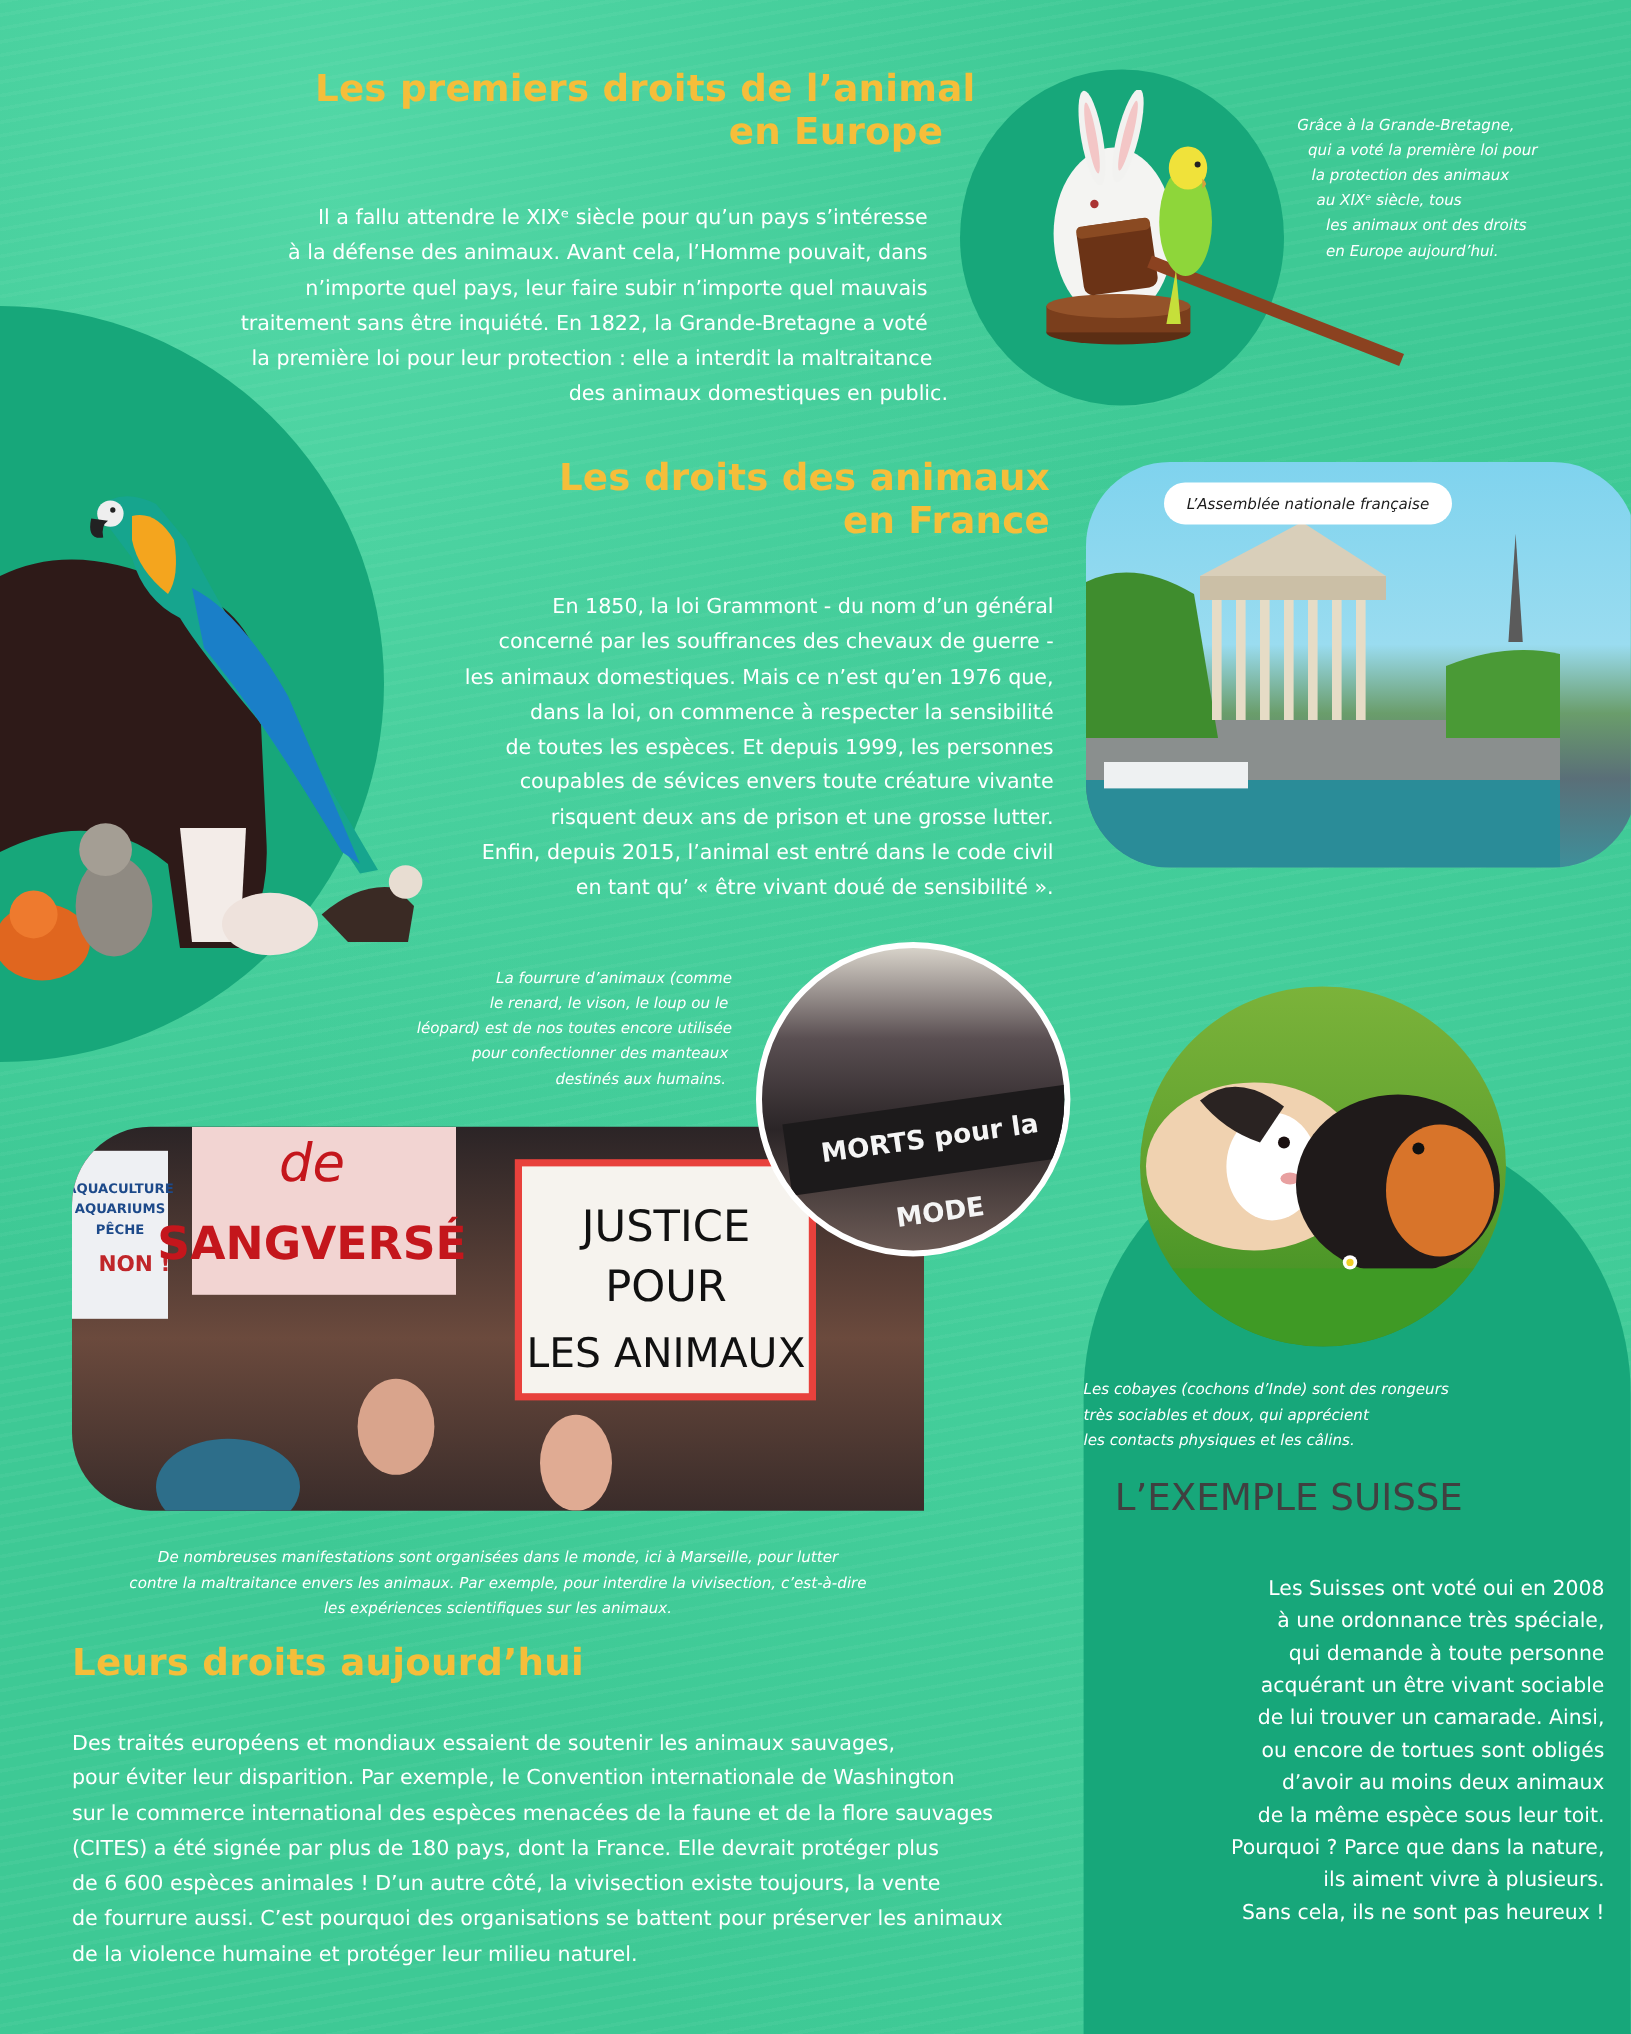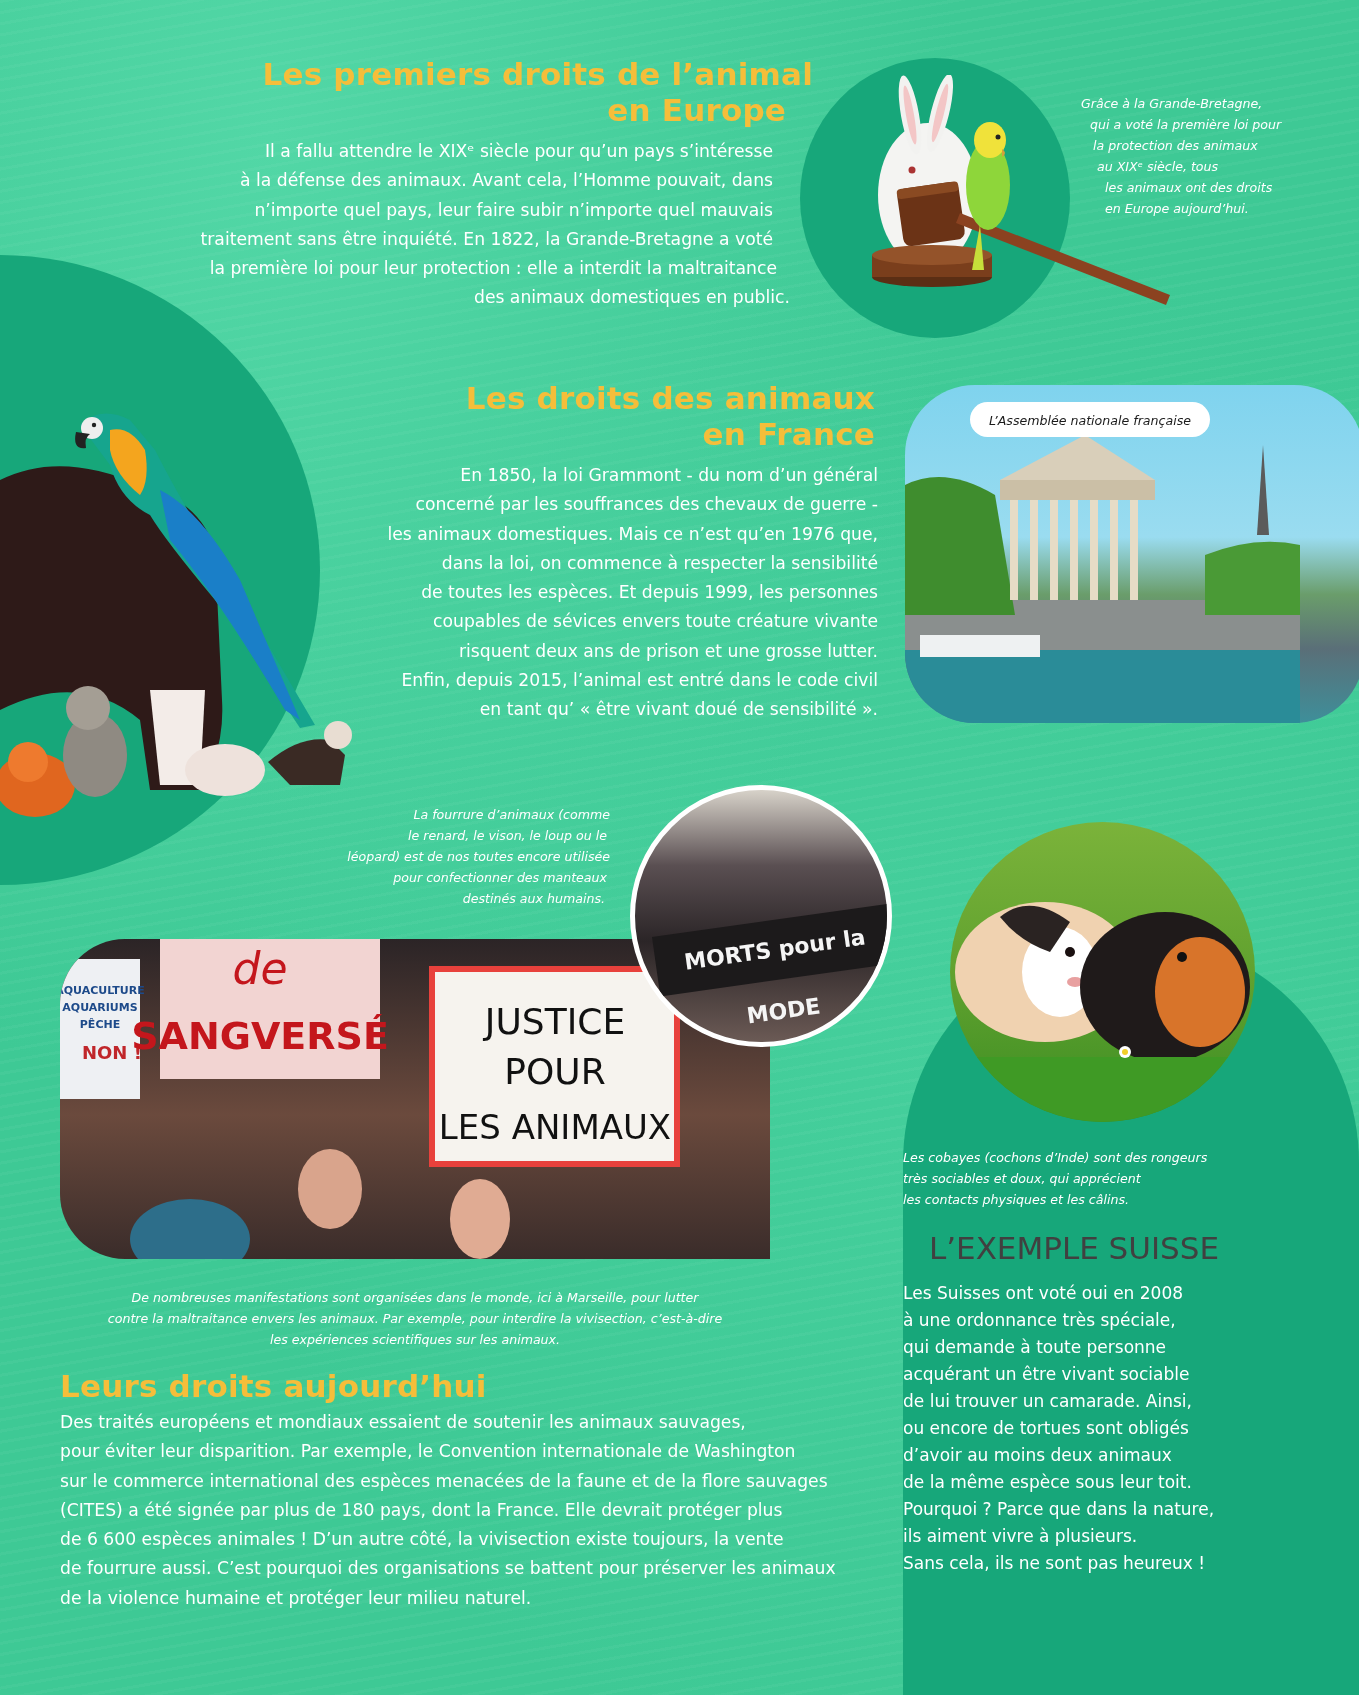--- a/index.html
+++ b/index.html
@@ -23,20 +23,21 @@
     line-height: 36px;
     text-align: right;
     letter-spacing: 0.2px;
   }
   .body-text {
     font-family: "DejaVu Sans", sans-serif;
     font-size: 17.2px;
     line-height: 29.3px;
     text-align: right;
     color: #ffffff;
+    margin-top: 31px;
   }
   .caption {
     font-family: "DejaVu Sans", sans-serif;
     font-style: italic;
     font-size: 12.6px;
     line-height: 21px;
     color: #ffffff;
     font-weight: 300;
   }
   .line { display: block; white-space: nowrap; }
@@ -246,21 +247,21 @@
 </div>
 
 <div class="abs caption" style="left:903px; top:1147px; width:456px; text-align:left;">
   <span class="line" style="padding-right:20px;">Les cobayes (cochons d’Inde) sont des rongeurs</span>
   <span class="line" style="padding-right:20px;">très sociables et doux, qui apprécient</span>
   <span class="line" style="padding-right:20px;">les contacts physiques et les câlins.</span>
 </div>
 
 <div class="abs" style="left:903px; top:1228px; width:364px; padding-right:22px; text-align:center; font-family:'DejaVu Sans', sans-serif; font-size:31px; line-height:40px; color:#404040;">L’EXEMPLE SUISSE</div>
 
-<div class="abs body-text" style="left:903px; top:1280px; width:456px; padding-right:22px; text-align:left; line-height:27px; font-size:17px;">
+<div class="abs body-text" style="left:903px; top:1280px; width:456px; padding-right:22px; text-align:right; line-height:27px; font-size:17px;">
   <span class="line">Les Suisses ont voté oui en 2008</span>
   <span class="line">à une ordonnance très spéciale,</span>
   <span class="line">qui demande à toute personne</span>
   <span class="line">acquérant un être vivant sociable</span>
   <span class="line">de lui trouver un camarade. Ainsi,</span>
   <span class="line">ou encore de tortues sont obligés</span>
   <span class="line">d’avoir au moins deux animaux</span>
   <span class="line">de la même espèce sous leur toit.</span>
   <span class="line">Pourquoi ? Parce que dans la nature,</span>
   <span class="line">ils aiment vivre à plusieurs.</span>

